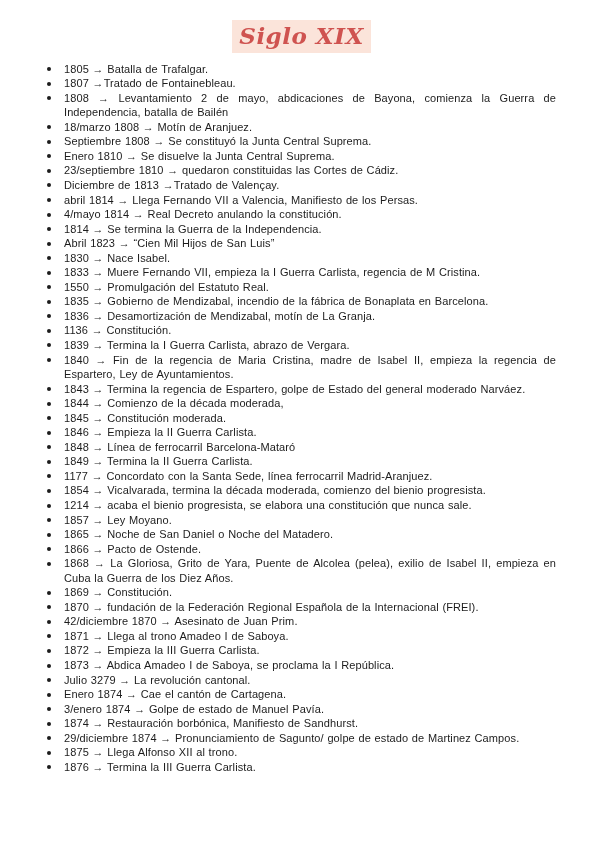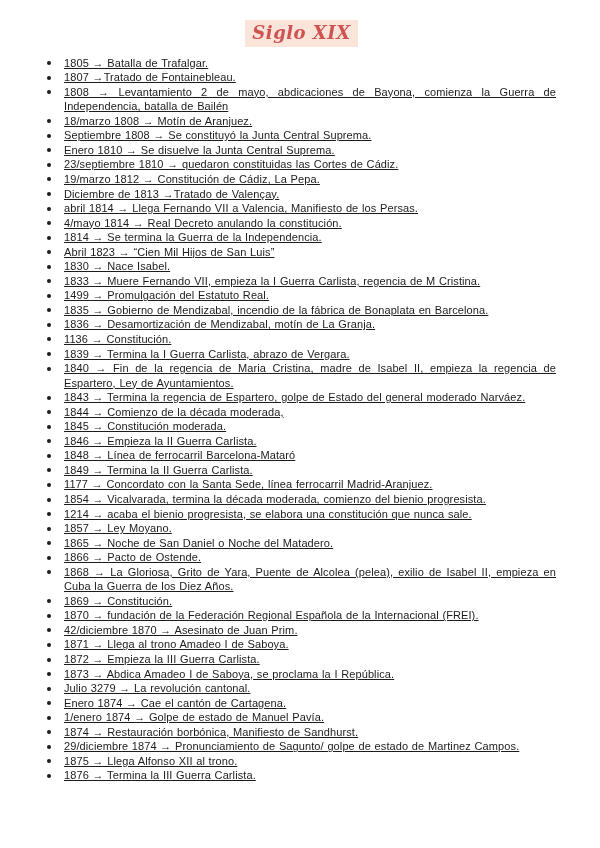--- a/index.html
+++ b/index.html
@@ -19,21 +19,21 @@
   }
   .title-row {
     text-align: center;
     margin-bottom: 9px;
   }
   .doc-title {
     display: inline-block;
     font-family: "DejaVu Serif", serif;
     font-style: italic;
     font-weight: bold;
-    font-size: 18px;
+    font-size: 23px;
     letter-spacing: 0.5px;
     color: var(--title-color, #cf5350);
     background: var(--title-highlight, #fbe4da);
     padding: 2px 7px 3px 7px;
     line-height: 1.2;
   }
   .event-list {
     list-style: none;
   }
   .event-item {
@@ -48,21 +48,20 @@
     height: 4px;
     border-radius: 50%;
     background: #1c1c1c;
     margin: 5.5px 13px 0 0;
   }
   .event-text {
     flex: 1 1 auto;
     text-align: justify;
     letter-spacing: 0.1px;
     word-spacing: 0.5px;
-    text-decoration: underline;
   }
 </style>
 </head>
 <body>
 
 <div class="page">
   <div class="title-row">
     <span class="doc-title">Siglo XIX</span>
   </div>
 
@@ -96,24 +95,20 @@
       <li class="event-item">
         <span class="bullet-icon"></span>
         <span class="event-text">Enero 1810 → Se disuelve la Junta Central Suprema.</span>
       </li>
 
       <li class="event-item">
         <span class="bullet-icon"></span>
         <span class="event-text">23/septiembre 1810 → quedaron constituidas las Cortes de Cádiz.</span>
       </li>
 
-      <li class="event-item">
-        <span class="bullet-icon"></span>
-        <span class="event-text">19/marzo 1812 → Constitución de Cádiz, La Pepa.</span>
-      </li>
 
       <li class="event-item">
         <span class="bullet-icon"></span>
         <span class="event-text">Diciembre de 1813 →Tratado de Valençay.</span>
       </li>
 
       <li class="event-item">
         <span class="bullet-icon"></span>
         <span class="event-text">abril 1814 → Llega Fernando VII a Valencia, Manifiesto de los Persas.</span>
       </li>
@@ -139,21 +134,21 @@
         <span class="event-text">1830 → Nace Isabel.</span>
       </li>
 
       <li class="event-item">
         <span class="bullet-icon"></span>
         <span class="event-text">1833 → Muere Fernando VII, empieza la I Guerra Carlista, regencia de M Cristina.</span>
       </li>
 
       <li class="event-item">
         <span class="bullet-icon"></span>
-        <span class="event-text">1499 → Promulgación del Estatuto Real.</span>
+        <span class="event-text">1550 → Promulgación del Estatuto Real.</span>
       </li>
 
       <li class="event-item">
         <span class="bullet-icon"></span>
         <span class="event-text">1835 → Gobierno de Mendizabal, incendio de la fábrica de Bonaplata en Barcelona.</span>
       </li>
 
       <li class="event-item">
         <span class="bullet-icon"></span>
         <span class="event-text">1836 → Desamortización de Mendizabal, motín de La Granja.</span>
@@ -275,21 +270,21 @@
         <span class="event-text">Julio 3279 → La revolución cantonal.</span>
       </li>
 
       <li class="event-item">
         <span class="bullet-icon"></span>
         <span class="event-text">Enero 1874 → Cae el cantón de Cartagena.</span>
       </li>
 
       <li class="event-item">
         <span class="bullet-icon"></span>
-        <span class="event-text">1/enero 1874 → Golpe de estado de Manuel Pavía.</span>
+        <span class="event-text">3/enero 1874 → Golpe de estado de Manuel Pavía.</span>
       </li>
 
       <li class="event-item">
         <span class="bullet-icon"></span>
         <span class="event-text">1874 → Restauración borbónica, Manifiesto de Sandhurst.</span>
       </li>
 
       <li class="event-item">
         <span class="bullet-icon"></span>
         <span class="event-text">29/diciembre 1874 → Pronunciamiento de Sagunto/ golpe de estado de Martinez Campos.</span>

